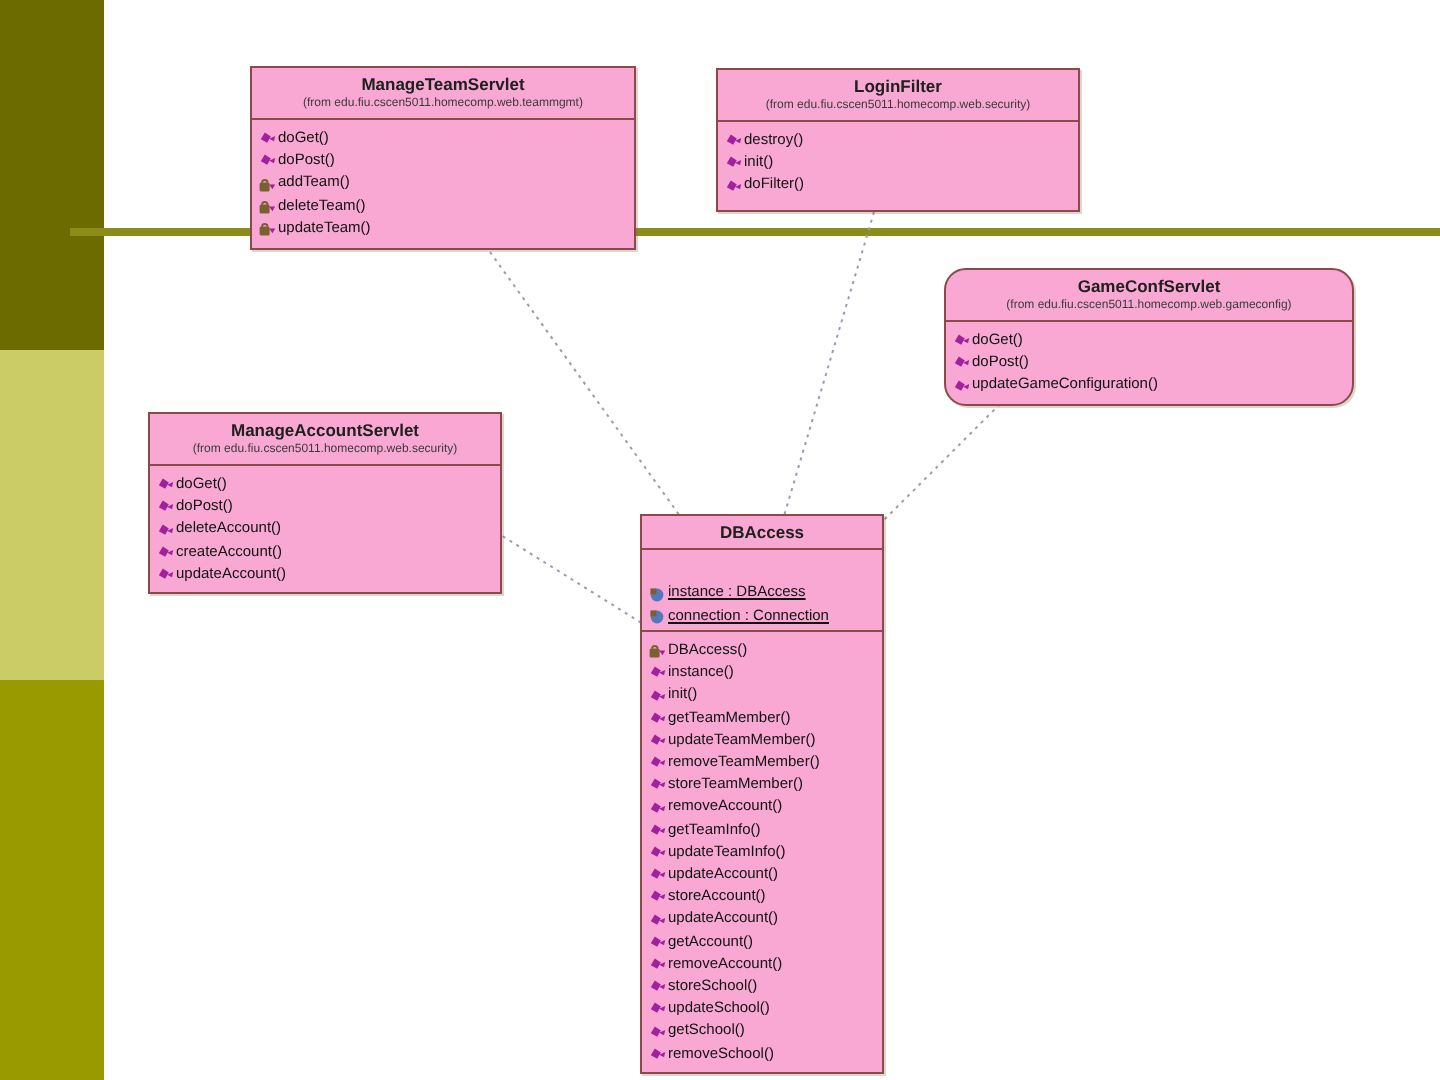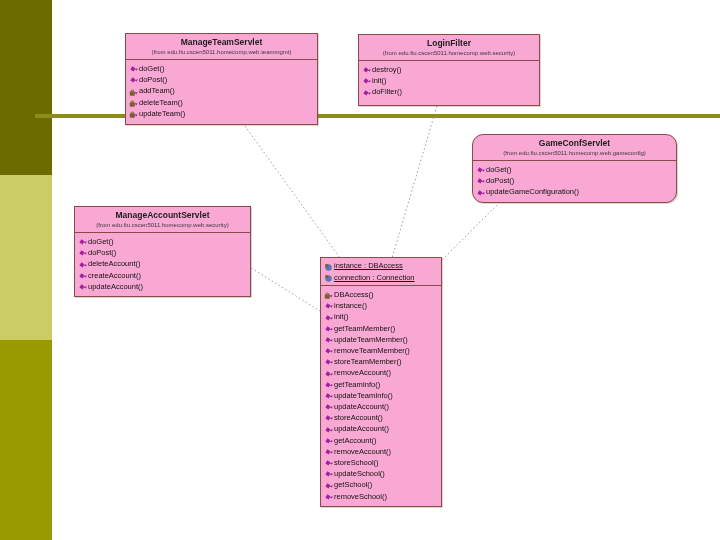--- a/index.html
+++ b/index.html
@@ -69,21 +69,21 @@
     font-size: 6px;
     color: #3a3a3a;
     line-height: 9px;
     white-space: nowrap;
   }
   .uml-section {
     padding: 3px 2px 4px 3px;
     border-bottom: 1px solid #8B4A4A;
   }
   .uml-section:last-child { border-bottom: none; }
-  .uml-section.attrs { padding-top: 2px; padding-bottom: 2px; }
+  .uml-section.attrs { padding-top: 2px; padding-bottom: 2px; margin-top: 13px; }
 
   .member {
     display: flex;
     align-items: flex-end;
     font-size: 7.5px;
     color: #111111;
     line-height: 11.5px;
     white-space: nowrap;
   }
   .member-label { margin-left: 1px; }
@@ -294,20 +294,23 @@
               <svg width="9" height="9" viewBox="0 0 9 9">
                 <path d="M3.4 1.2 L6.4 3.2 L4.6 6.4 L1.4 4.6 Z" fill="#A020A0"></path>
                 <path d="M5.6 4.4 L8.6 3.0 L8.0 5.6 Z" fill="#A020A0"></path>
               </svg>
             </span>
             <span class="member-label">updateAccount()</span>
           </div>
         </div>
       </div>
       <div class="uml-class" style="left: 320px; top: 257px; width: 122px; min-height: 250px;">
+        <div class="uml-head">
+          <div class="uml-name">DBAccess</div>
+        </div>
         <div class="uml-section attrs">
           <div class="member attr">
             <span class="vis">
               <svg width="9" height="9" viewBox="0 0 9 9">
                 <circle cx="4.5" cy="4.5" r="3.2" fill="#5577BB"></circle>
                 <rect x="1.2" y="1.2" width="3" height="3" fill="#7A6030"></rect>
               </svg>
             </span>
             <span class="member-label">instance : DBAccess</span>
           </div>

